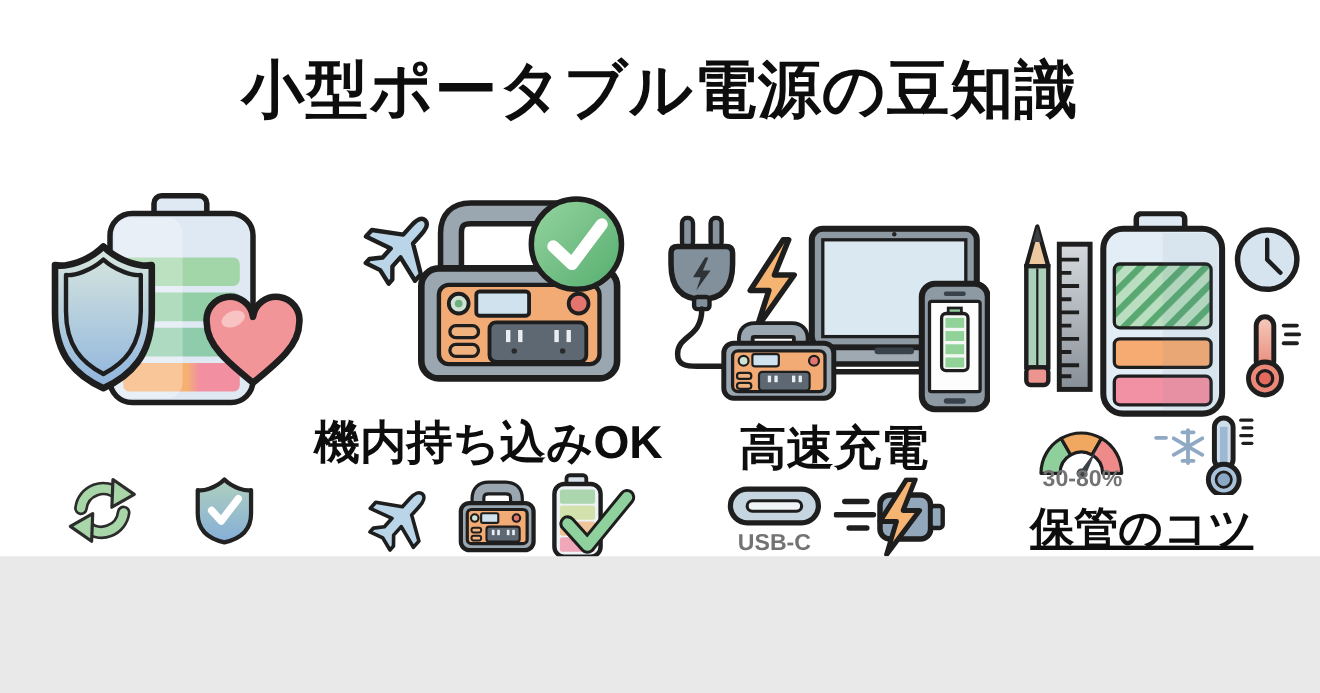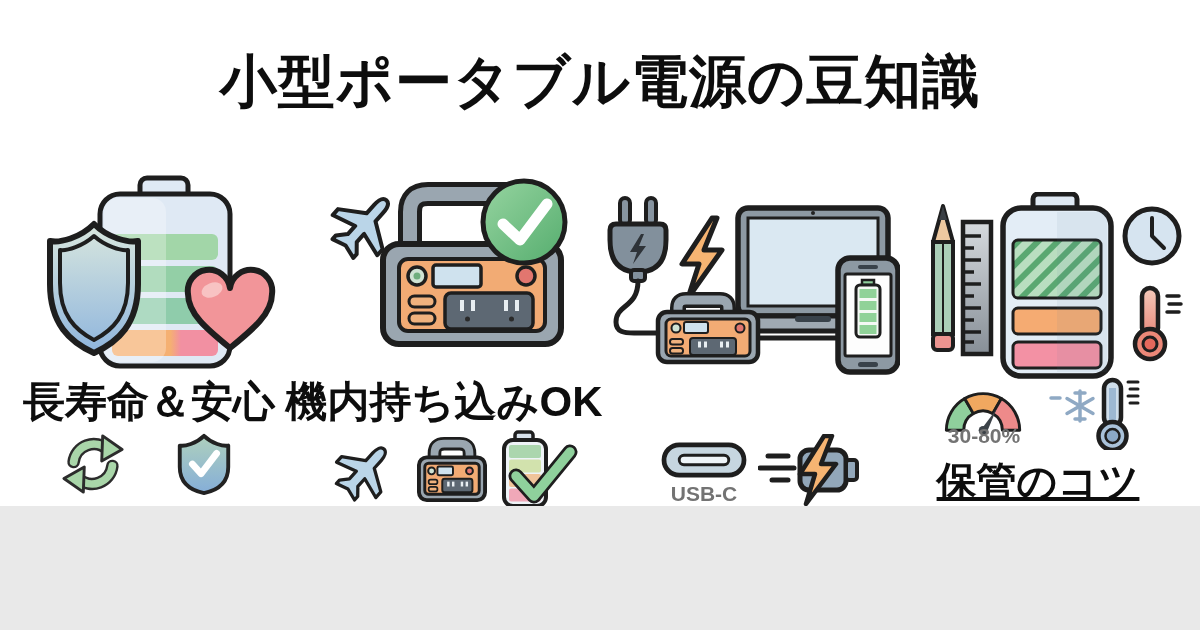--- a/index.html
+++ b/index.html
@@ -63,21 +63,20 @@
     <g>
       <path d="M66,52 C80,66 100,71 110,69 L110,112 C110,152 90,170 66,181 C42,170 22,152 22,112 L22,69 C32,71 52,66 66,52 Z" fill="url(#shieldGrad)" stroke="#1e1e1e" stroke-width="6" stroke-linejoin="round"></path>
       <path d="M66,64 C77,74 93,79 100,78 L100,111 C100,143 85,158 66,168 C47,158 32,143 32,111 L32,78 C39,79 55,74 66,64 Z" fill="none" stroke="#1e1e1e" stroke-width="4" stroke-linejoin="round"></path>
     </g>
     <g>
       <path d="M202,176 C180,158 160,142 160,122 a21,21 0 0 1 42,-6 a21,21 0 0 1 42,6 c0,20 -20,36 -42,54 Z" fill="#f29599" stroke="#1e1e1e" stroke-width="6" stroke-linejoin="round"></path>
       <ellipse cx="184" cy="118" rx="11" ry="7" fill="#f8c3c3" transform="rotate(-22 184 118)"></ellipse>
     </g>
   </svg>
 
-  <div class="abs label label-1">長寿命＆安心</div>
 
   <svg class="abs" style="left:62px;top:433px" width="62" height="62" viewBox="0 0 64 64">
     <path d="M12,30 A21,21 0 0 1 47,17" fill="none" stroke="#2c2c2c" stroke-width="13" stroke-linecap="round"></path>
     <path d="M12,30 A21,21 0 0 1 47,17" fill="none" stroke="#a9d6a9" stroke-width="8" stroke-linecap="round"></path>
     <polygon points="42,3 62,17 41,29" fill="#a9d6a9" stroke="#2c2c2c" stroke-width="3" stroke-linejoin="round"></polygon>
     <path d="M52,34 A21,21 0 0 1 17,47" fill="none" stroke="#2c2c2c" stroke-width="13" stroke-linecap="round"></path>
     <path d="M52,34 A21,21 0 0 1 17,47" fill="none" stroke="#a9d6a9" stroke-width="8" stroke-linecap="round"></path>
     <polygon points="22,61 2,47 23,35" fill="#a9d6a9" stroke="#2c2c2c" stroke-width="3" stroke-linejoin="round"></polygon>
   </svg>
 
@@ -210,20 +209,21 @@
       <rect x="258" y="166" width="20" height="5" rx="2.5" fill="#39424a"></rect>
       <rect x="262" y="84" width="12" height="5" fill="#8fcf9c" stroke="#1e1e1e" stroke-width="2.5"></rect>
       <rect x="256" y="89" width="24" height="52" rx="4" fill="#f4f8f4" stroke="#1e1e1e" stroke-width="3"></rect>
       <rect x="259.5" y="93" width="17" height="9" fill="#90d298"></rect>
       <rect x="259.5" y="105" width="17" height="9" fill="#90d298"></rect>
       <rect x="259.5" y="117" width="17" height="9" fill="#90d298"></rect>
       <rect x="259.5" y="129" width="17" height="9" fill="#90d298"></rect>
     </g>
   </svg>
 
+  <div class="abs label label-3">高速充電</div>
 
   <svg class="abs" style="left:660px;top:440px" width="88" height="40" viewBox="0 0 92 42">
     <rect x="4" y="5" width="84" height="32" rx="16" fill="#c6d6e0" stroke="#1e1e1e" stroke-width="5"></rect>
     <rect x="20" y="16" width="52" height="10" rx="5" fill="#eef4f8" stroke="#1e1e1e" stroke-width="3"></rect>
   </svg>
   <div class="abs small-caption usb-caption">USB-C PD</div>
 
   <svg class="abs" style="left:758px;top:434px" width="104" height="72" viewBox="0 0 104 72">
     <g stroke="#1e1e1e" stroke-width="5" stroke-linecap="round">
       <line x1="30" y1="22" x2="10" y2="22"></line>

